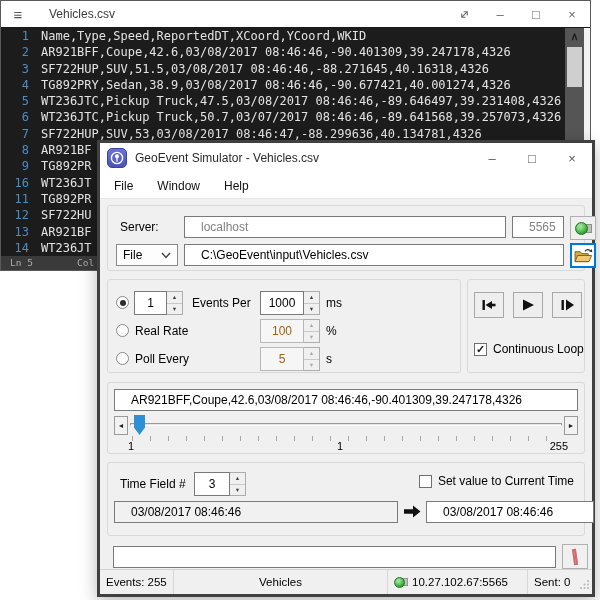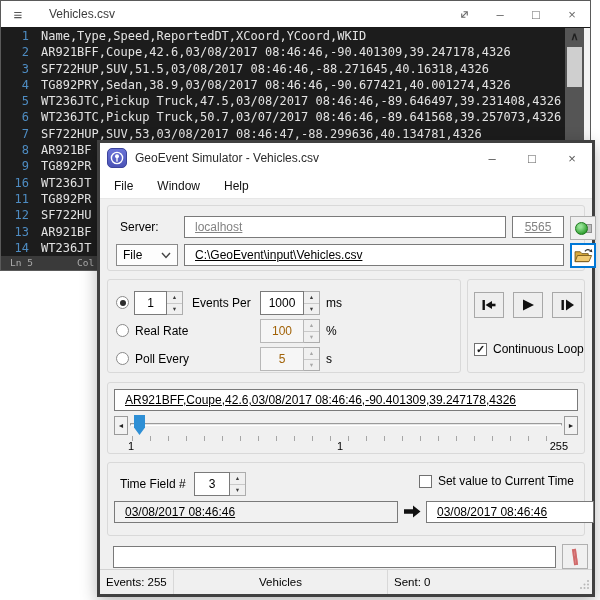--- a/index.html
+++ b/index.html
@@ -46,22 +46,22 @@
   .menu-item { padding:4px 10px; margin-right:4px; color:#111; cursor:default; }
   .app-client { position:absolute; top:57px; left:0; right:0; bottom:0; }
 
   .group { position:absolute; border:1px solid #d9d9d9; border-radius:3px; }
   .g-srcfile { left:7px; right:7px; top:5px; height:66px; }
   .g-rate { left:7px; width:354px; top:79px; height:94px; }
   .g-play { left:367px; right:7px; top:79px; height:94px; }
   .g-slider { left:7px; right:7px; top:182px; height:72px; }
   .g-time { left:7px; right:7px; top:262px; height:74px; }
 
-  .field { background:#fff; border:1px solid #7a7a7a; padding:2px 10px; font-size:12px;
-    height:22px; line-height:16px; overflow:hidden; white-space:nowrap;text-decoration:underline; }
+  .field { background:#fff; border:1px solid #7a7a7a; padding:2px 16px; font-size:12px;
+    height:22px; line-height:16px; overflow:hidden; white-space:nowrap; }
   .dim { color:#838383; }
   .center { text-align:center; }
 
   
   .lbl { color:#000; }
   .srv-lbl { position:absolute; left:12px; top:14px; }
   .srv-host { position:absolute; left:76px; top:10px; width:322px; }
   .srv-port { position:absolute; left:404px; top:10px; width:52px; }
   .btn-sq { position:absolute; width:26px; height:24px; background:#f0f0f0;
     border:1px solid #b0b0b0; display:flex; align-items:center; justify-content:center; }
@@ -426,20 +426,25 @@
         </span>
       </div>
 
       <div class="app-status">
         <div class="st-panel st-p1">
           <span>Events: 255</span>
         </div>
         <div class="st-panel st-p2">
           <span>Vehicles</span>
         </div>
+        <div class="st-panel st-p3">
+          <span class="st-dot"></span>
+          <span class="st-tab"></span>
+          <span>10.27.102.67:5565</span>
+        </div>
         <div class="st-panel st-p4">
           <span>Sent: 0</span>
           <span class="grip">
             <svg width="11" height="11" viewBox="0 0 11 11">
               <circle cx="9" cy="2" r="1" fill="#b7b7b7"></circle>
               <circle cx="9" cy="5.5" r="1" fill="#b7b7b7"></circle>
               <circle cx="9" cy="9" r="1" fill="#b7b7b7"></circle>
               <circle cx="5.5" cy="5.5" r="1" fill="#b7b7b7"></circle>
               <circle cx="5.5" cy="9" r="1" fill="#b7b7b7"></circle>
               <circle cx="2" cy="9" r="1" fill="#b7b7b7"></circle>

